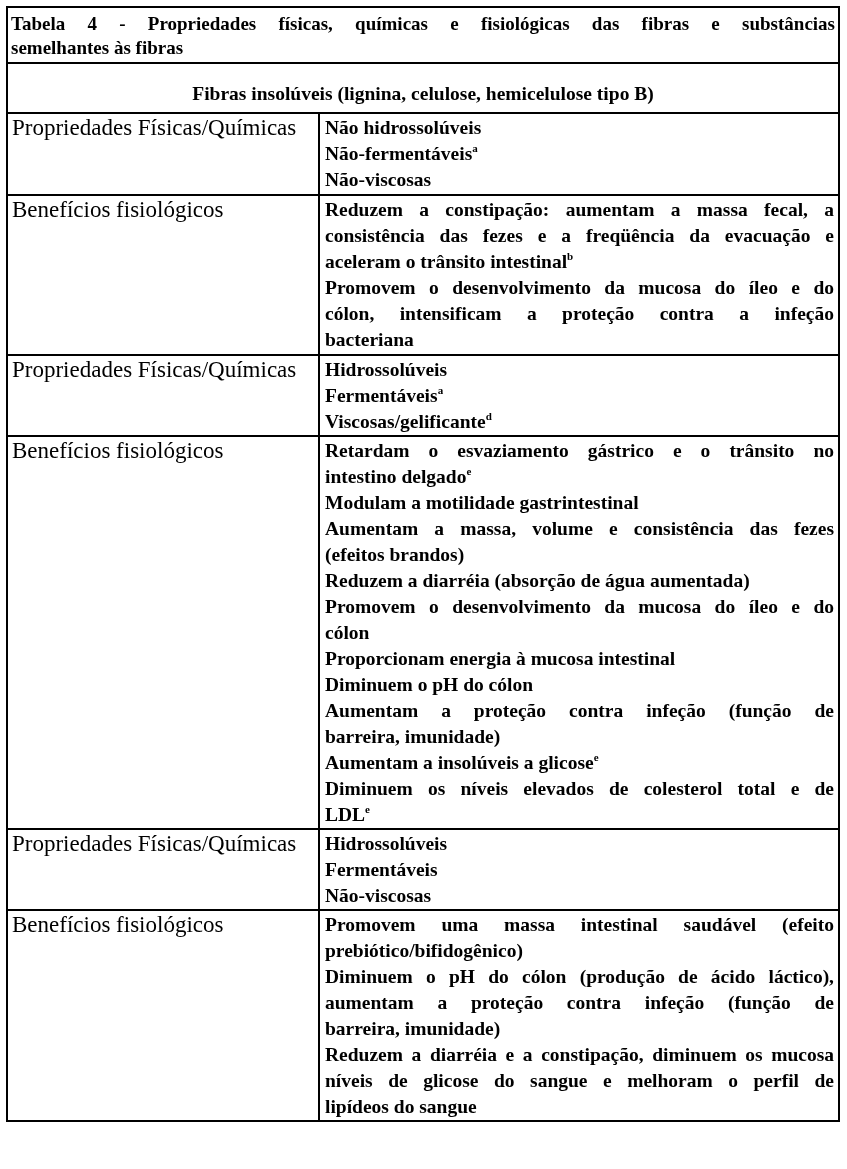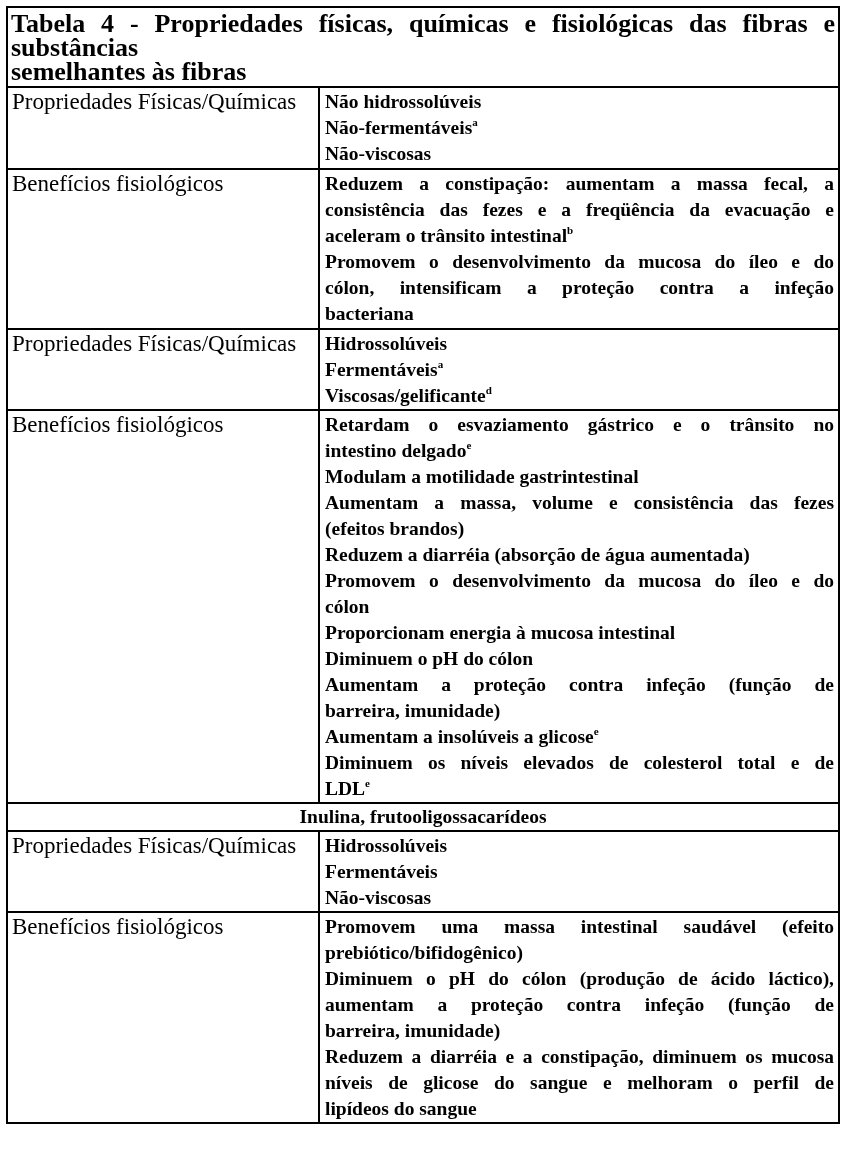--- a/index.html
+++ b/index.html
@@ -2,21 +2,21 @@
 <html><head>
 <meta charset="utf-8">
 <style>
   html, body { margin: 0; padding: 0; background: #ffffff; }
   body { width: 847px; height: 1169px; position: relative; overflow: hidden;
          font-family: "Liberation Serif", "DejaVu Serif", serif; color: #000; }
   .tbl { position: absolute; left: 6px; top: 6px; width: 834px;
          border-collapse: collapse; table-layout: fixed; }
   .tbl td { border: 2px solid #000; vertical-align: top; padding: 0; }
   .col1 { width: 312px; }
-  .title-cell { font-weight: bold; font-size: 26px; line-height: 24px;
+  .title-cell { font-weight: bold; font-size: 19px; line-height: 24px;
                 padding: 4px 3px 2px 3px !important; text-align: justify; height: 46px; }
   .title-text { display: block; text-align: justify; text-align-last: justify; }
   .title-text2 { display: block; }
   .section { font-weight: bold; font-size: 19.5px; text-align: center;
              line-height: 25px; }
   .section.s1 { height: 50px; padding-top: 17px !important; box-sizing: border-box; }
   .section.s2, .section.s3 { height: 26px; }
   .label { font-size: 23px; line-height: 26px; padding: 1px 3px 0 4px !important; }
   .content { font-size: 19.5px; line-height: 26px; padding: 1px 4px 0 5px !important; font-weight: bold; }
   .line { display: block; }
@@ -32,20 +32,23 @@
       <col>
     </colgroup>
   <tbody>
       <tr>
     <td colspan="2" class="title-cell">
       <span class="title-text">Tabela 4 - Propriedades físicas, químicas e fisiológicas das fibras e substâncias</span>
       <span class="title-text2">semelhantes às fibras</span>
     </td>
   </tr>
 
+  <tr>
+    <td colspan="2" class="section s1">Fibras insolúveis (lignina, celulose, hemicelulose tipo B)</td>
+  </tr>
   <tr style="height:82px">
     <td class="label">Propriedades Físicas/Químicas</td>
     <td class="content">
       <span class="line"><span>Não hidrossolúveis</span></span>
       <span class="line"><span>Não-fermentáveis</span><sup>a</sup></span>
       <span class="line"><span>Não-viscosas</span></span>
     </td>
   </tr>
   <tr style="height:160px">
     <td class="label">Benefícios fisiológicos</td>
@@ -81,23 +84,20 @@
       <span class="line">Proporcionam energia à mucosa intestinal</span>
       <span class="line">Diminuem o pH do cólon</span>
       <span class="line just-last">Aumentam a proteção contra infeção (função de</span>
       <span class="line">barreira, imunidade)</span>
       <span class="line"><span>Aumentam a insolúveis a glicose</span><sup>e</sup></span>
       <span class="line just-last">Diminuem os níveis elevados de colesterol total e de</span>
       <span class="line"><span>LDL</span><sup>e</sup></span>
     </td>
   </tr>
 
-  <tr>
-    <td colspan="2" class="section s3">Inulina, frutooligossacarídeos</td>
-  </tr>
   <tr style="height:78px">
     <td class="label">Propriedades Físicas/Químicas</td>
     <td class="content">
       <span class="line">Hidrossolúveis</span>
       <span class="line">Fermentáveis</span>
       <span class="line">Não-viscosas</span>
     </td>
   </tr>
   <tr style="height:208px">
     <td class="label">Benefícios fisiológicos</td>

